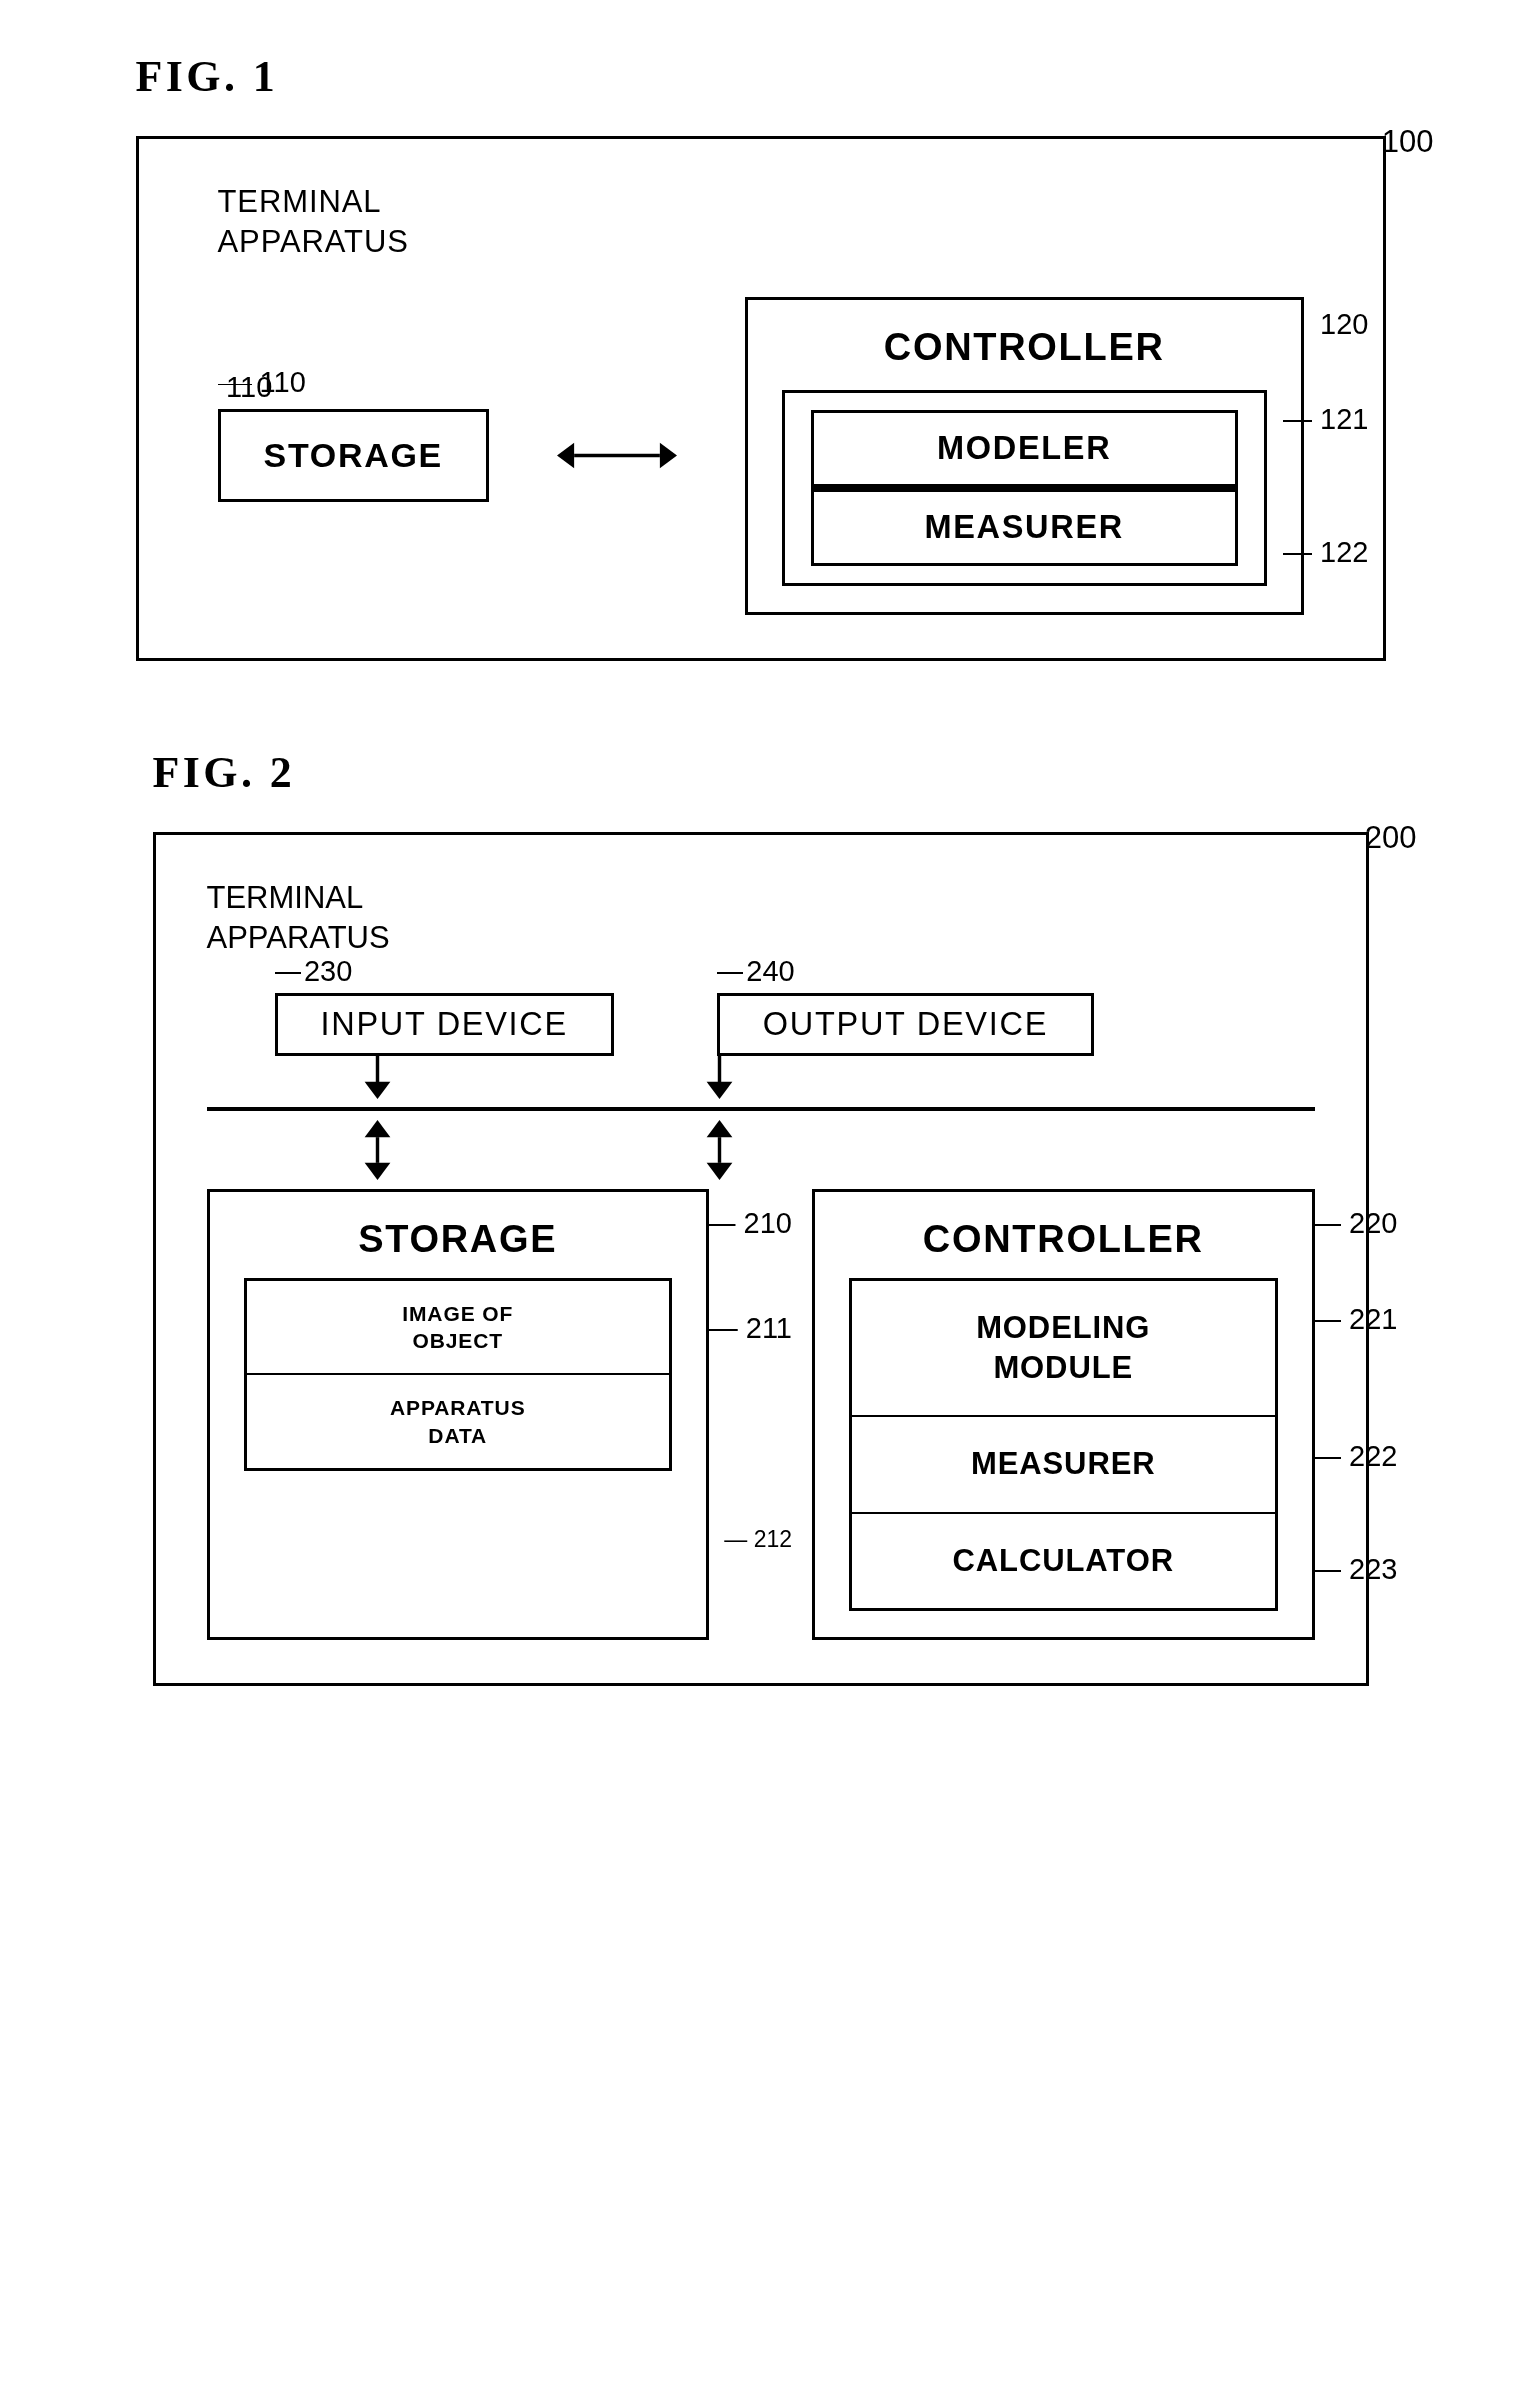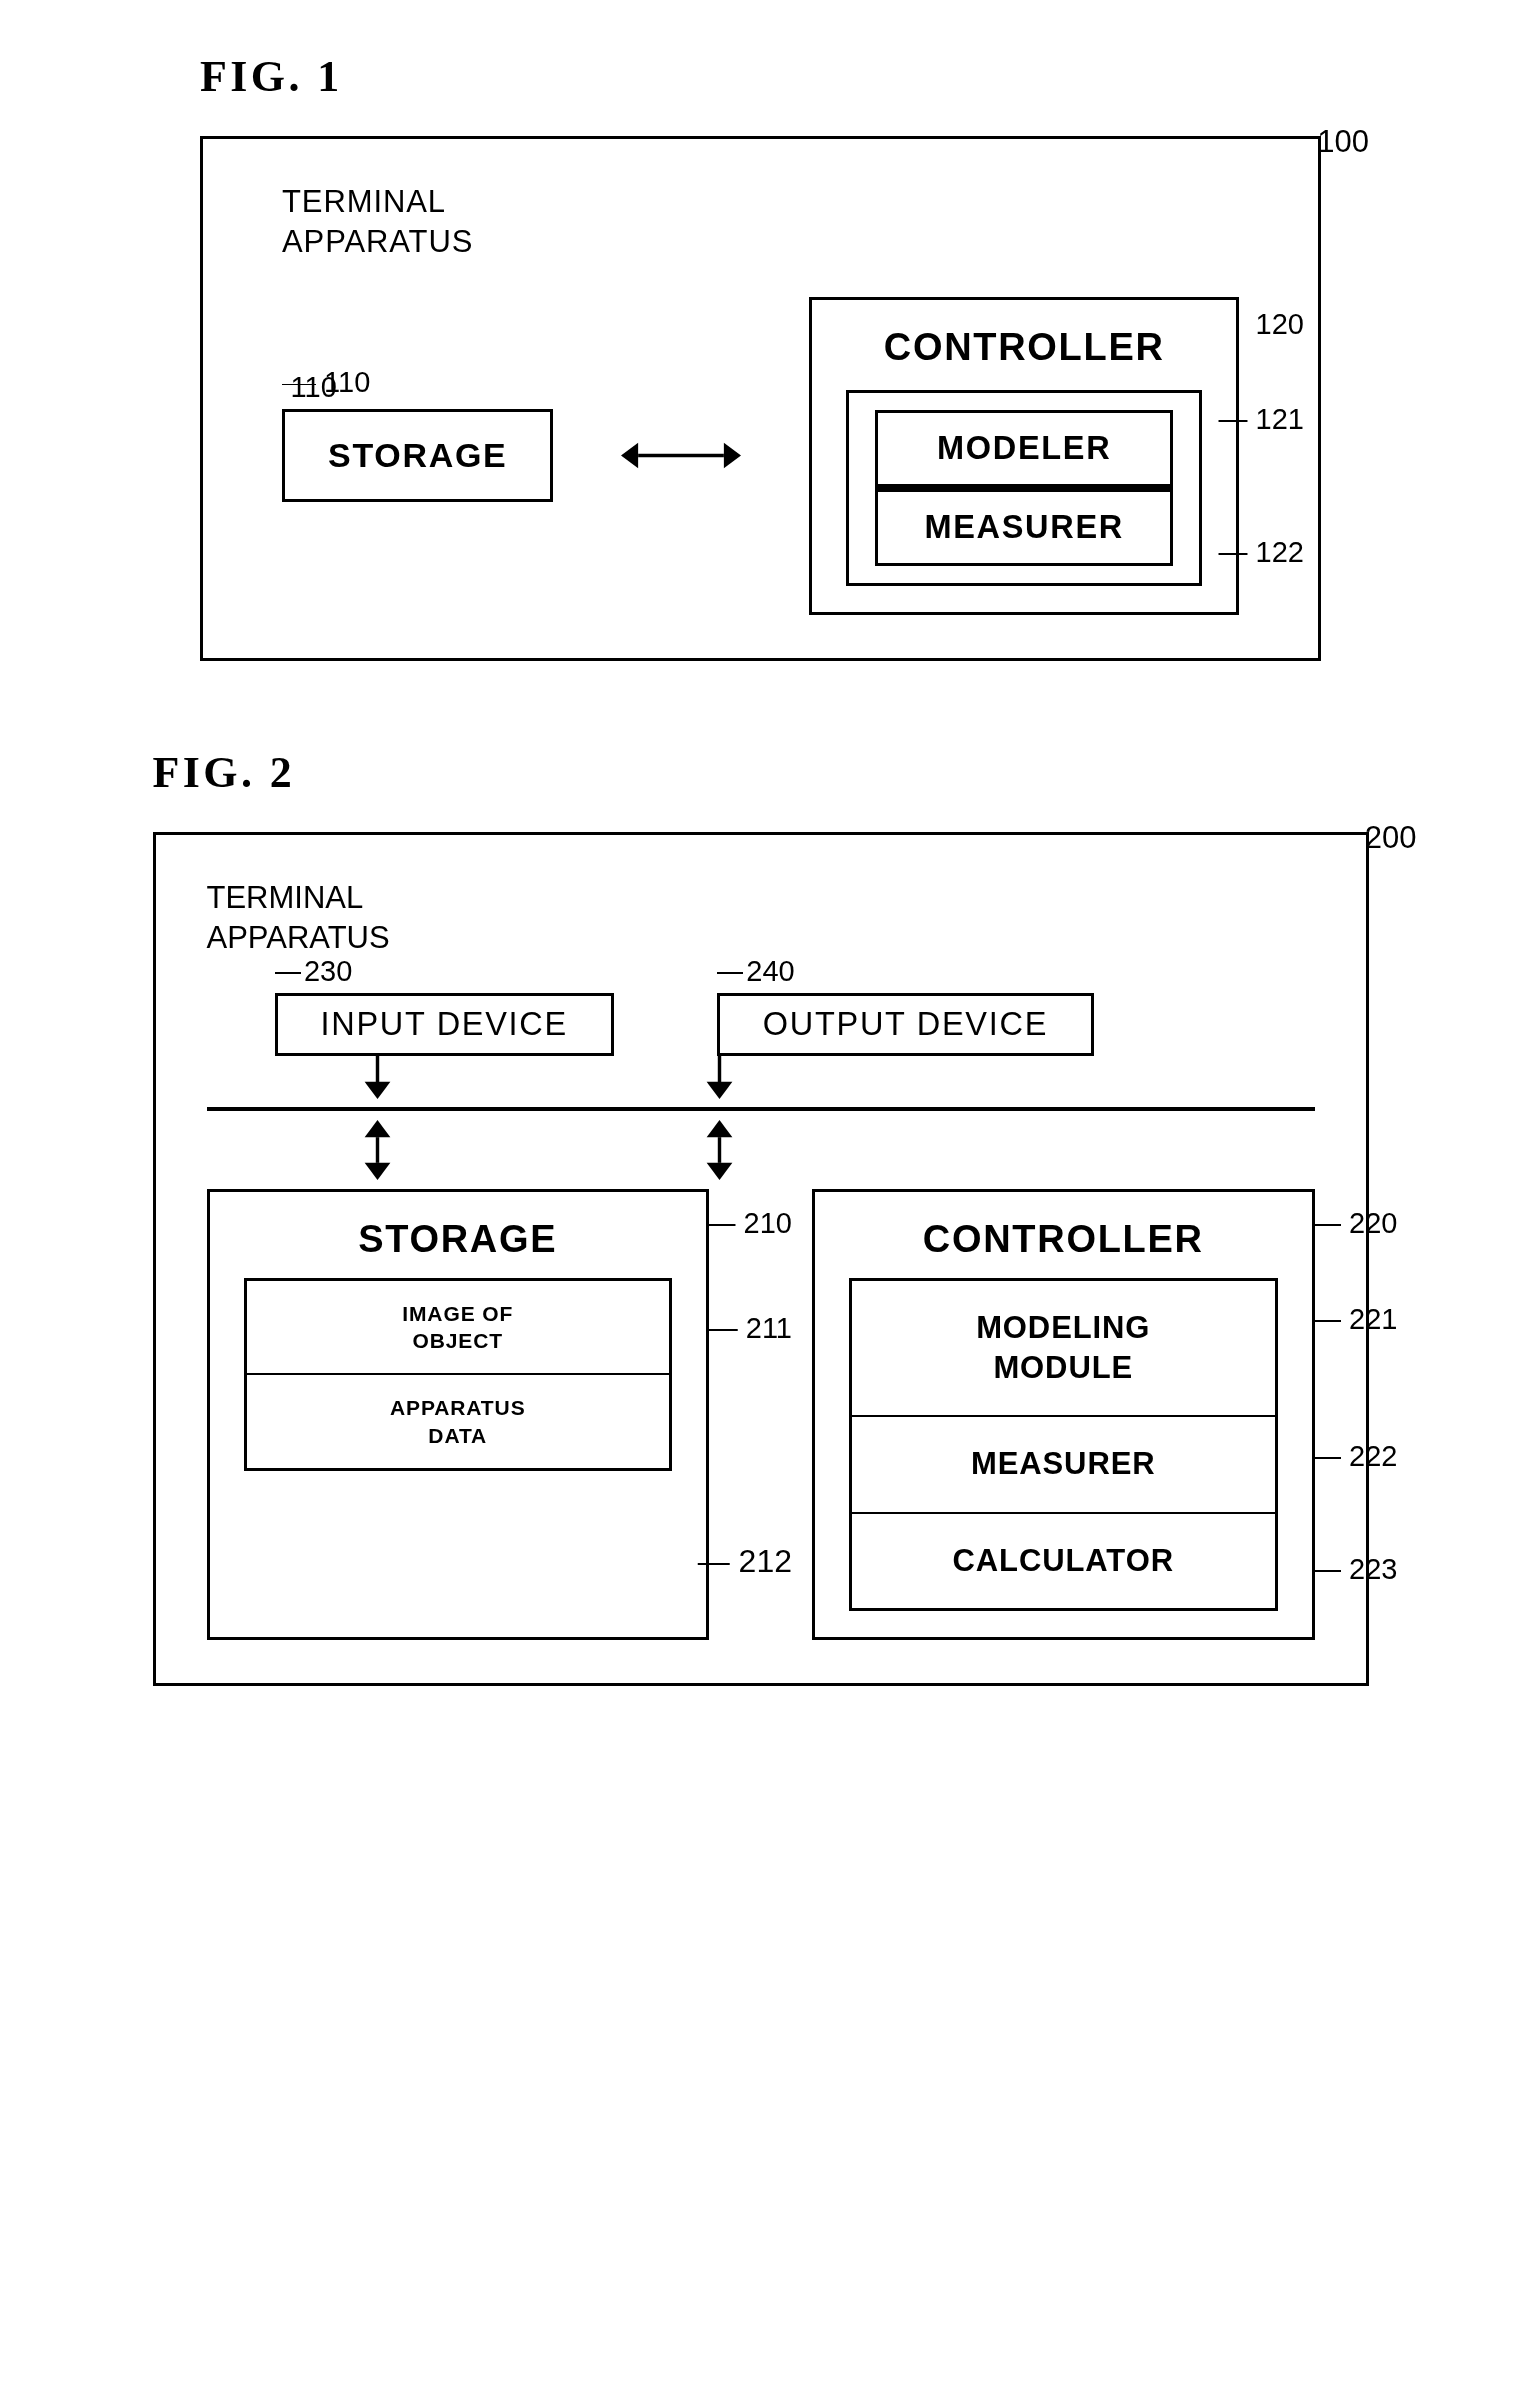--- a/index.html
+++ b/index.html
@@ -17,21 +17,21 @@
     .fig-title {
       font-size: 44px;
       font-weight: bold;
       letter-spacing: 3.4px;
       margin-bottom: 34px;
       font-family: 'Times New Roman', serif;
     }
 
     
     .fig1-container {
-      width: 1121px;
+      width: 1250px;
       margin-bottom: 86px;
     }
 
     .fig1-diagram {
       border: 3.4px solid #000;
       width: 100%;
       padding: 43px 79px;
       position: relative;
     }
 
@@ -351,21 +351,21 @@
           </div>
           <div class="storage-divider"></div>
           <div class="storage-module">
             <span>APPARATUS</span><br>
             <span>DATA</span>
           </div>
         </div>
 
         <div style="position:absolute;right:-86px;top:15.4px;font-size:29px;">— <span>210</span></div>
         <div style="position:absolute;right:-86px;top:120px;font-size:29px;">— <span>211</span></div>
-        <div style="position:absolute;right:-86px;bottom:57px;font-size:32px;margin-top:28px;">— <span>212</span></div>
+        <div style="position:absolute;right:-86px;bottom:84px;font-size:23px;margin-top:28px;">— <span>212</span></div>
       </div>
 
       <div class="controller2-outer" style="position:relative;">
         <div class="controller2-title">CONTROLLER</div>
         <div class="controller2-inner">
           <div class="controller2-module">
             <span>MODELING</span><br>
             <span>MODULE</span>
           </div>
           <div class="storage-divider"></div>

